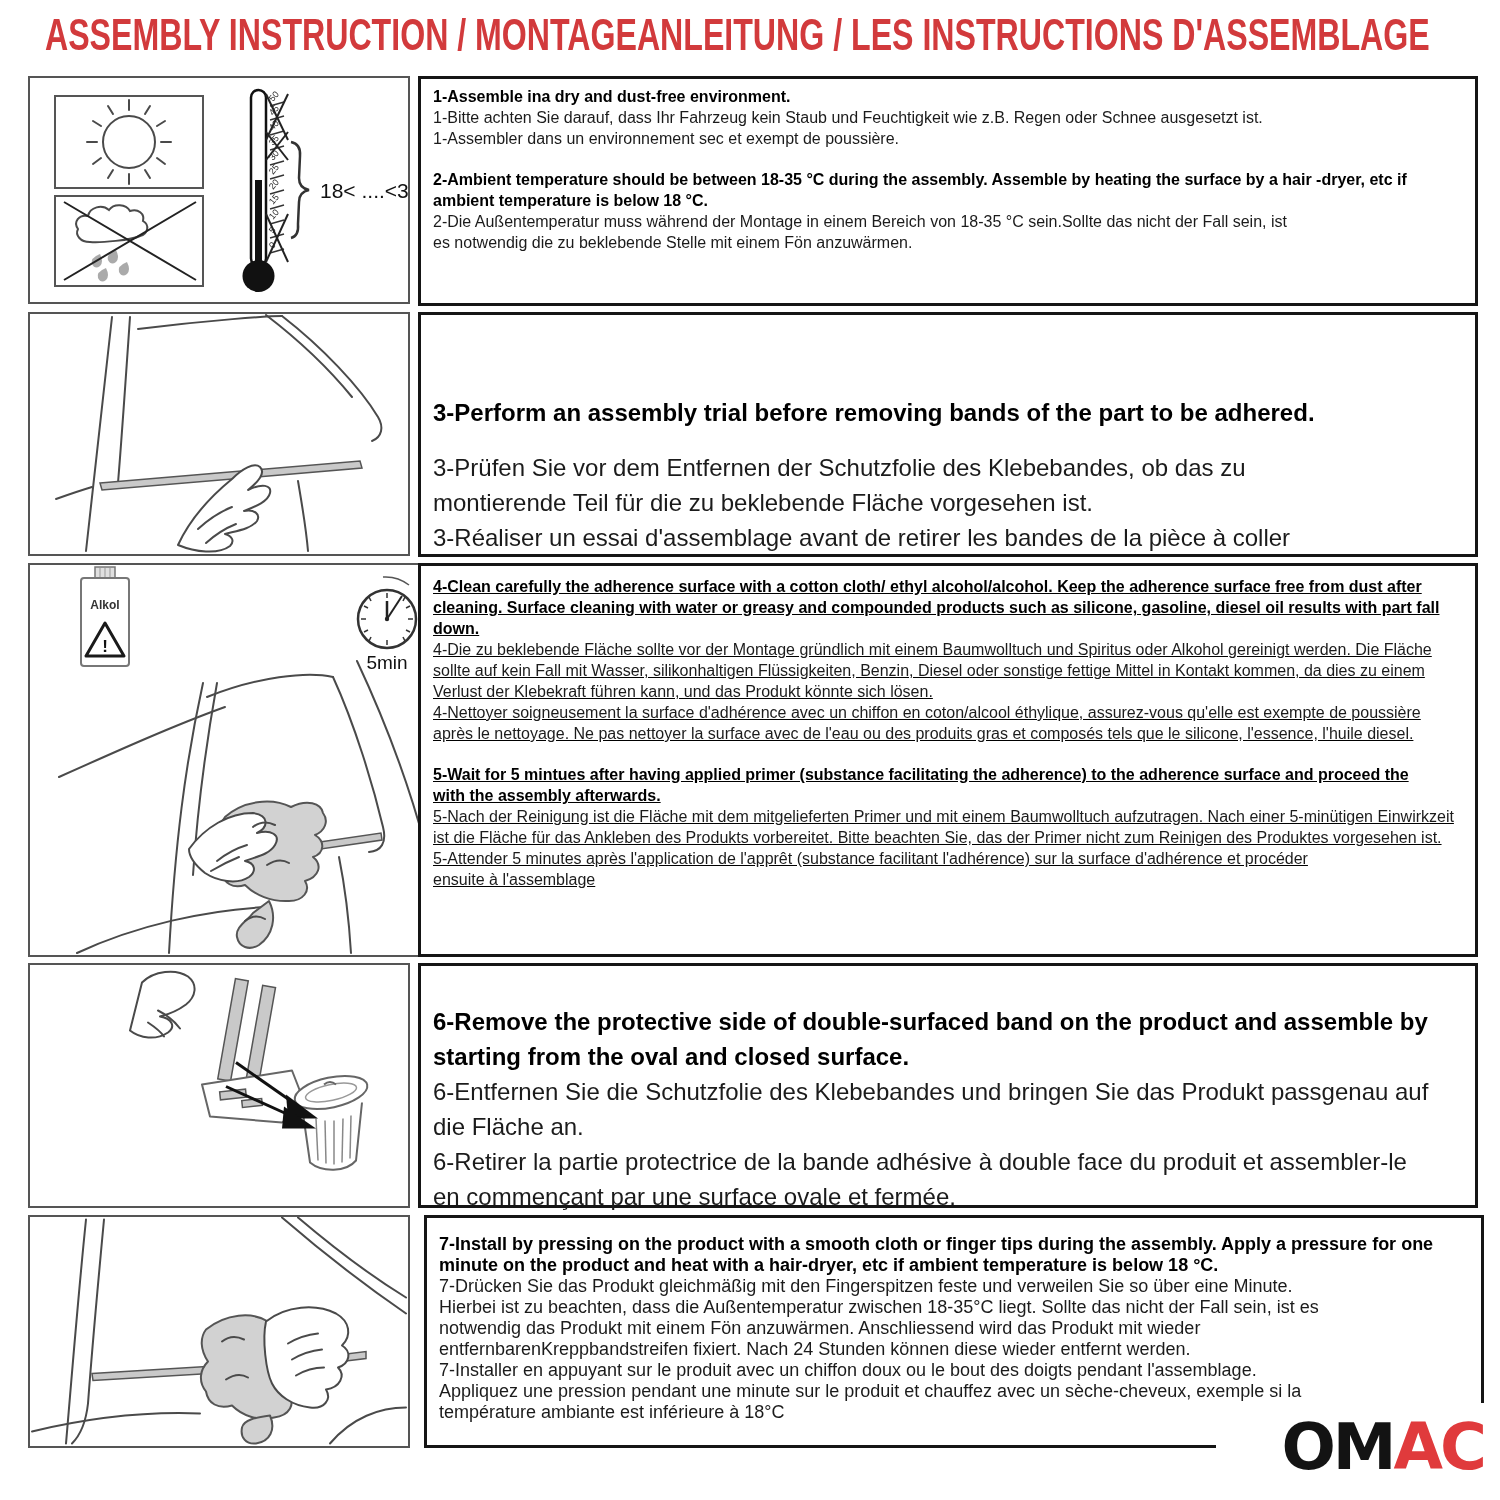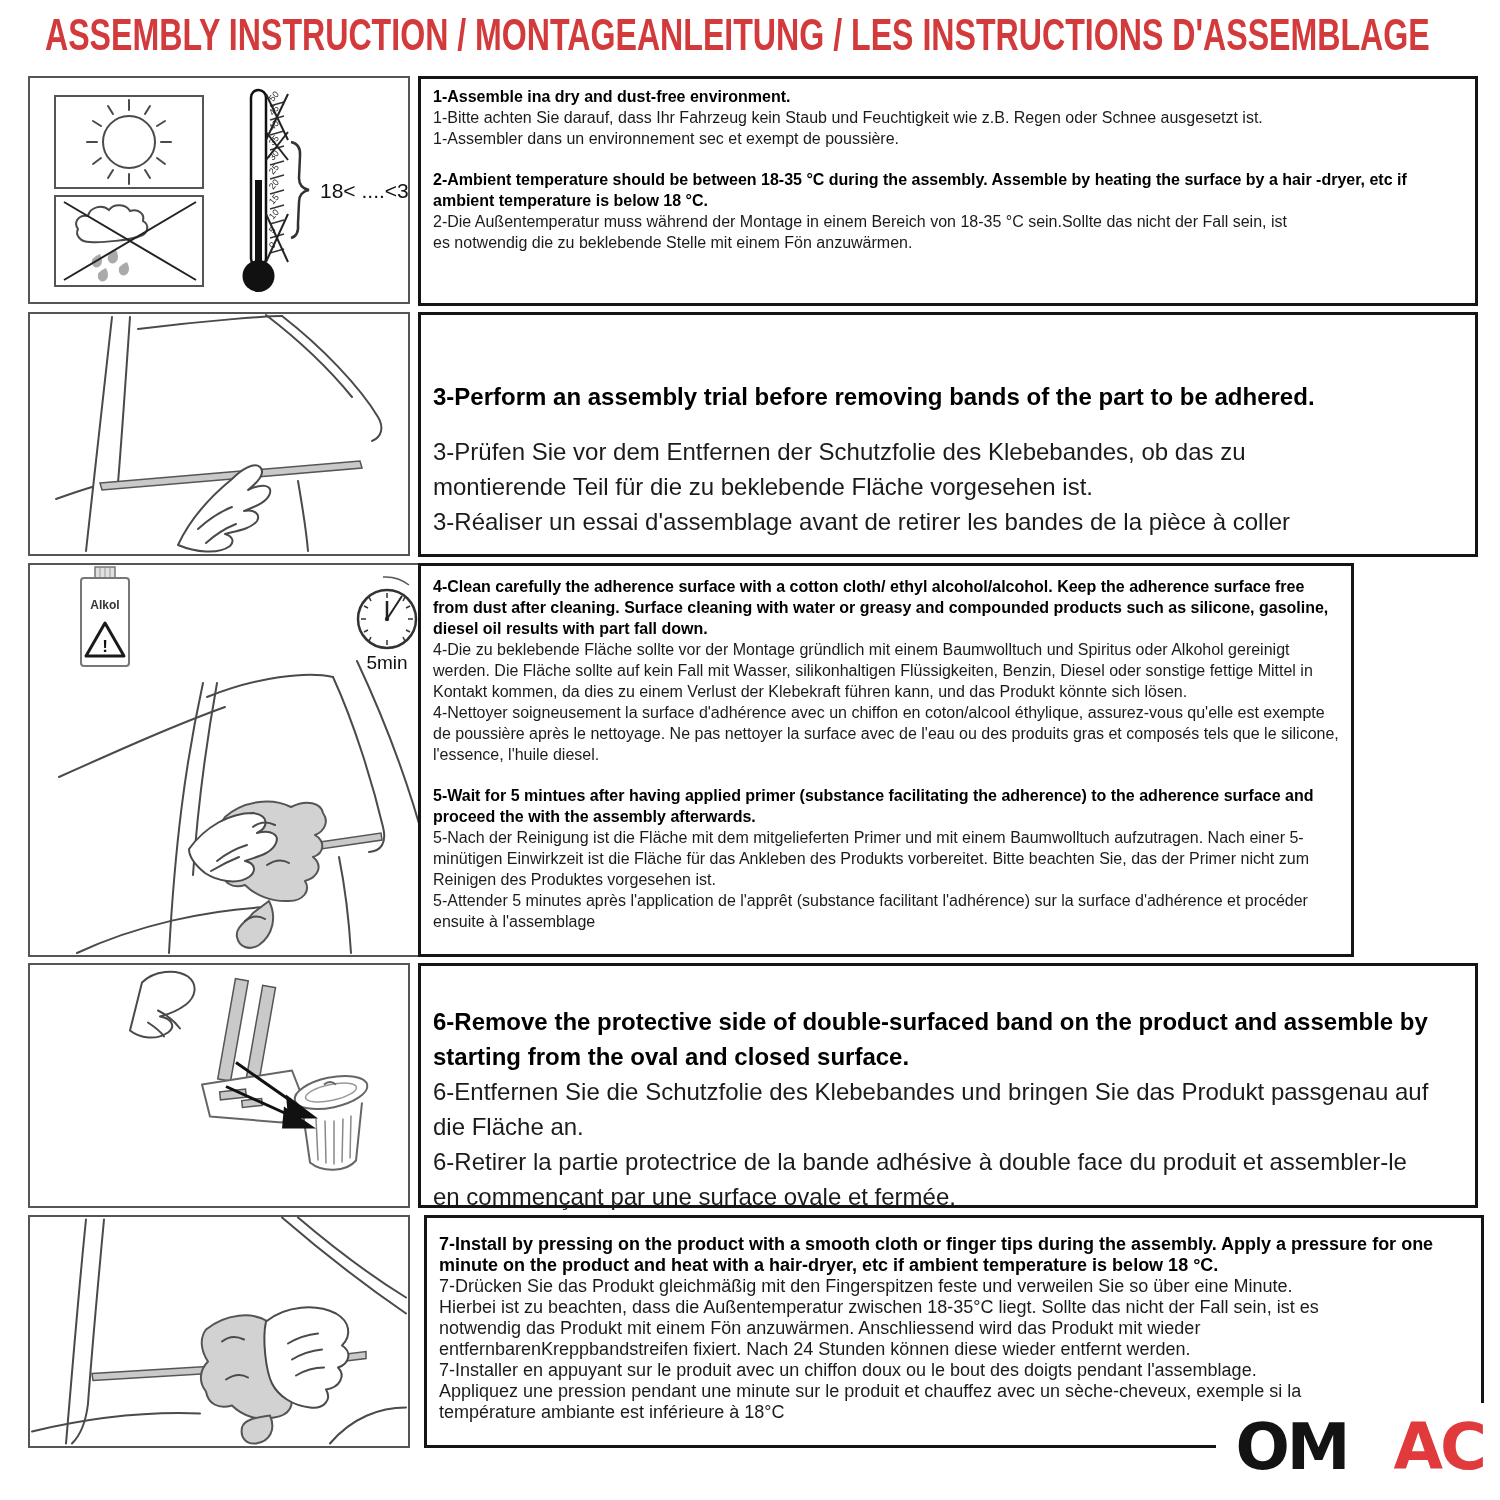--- a/index.html
+++ b/index.html
@@ -17,32 +17,32 @@
   .n{font-weight:400;color:#1b1b1b;}
   .sm p{font-size:16px;line-height:21px;}
   .lg p{font-size:24px;line-height:35px;}
   .md p{font-size:18px;line-height:21px;}
   .gap{margin-top:20px!important;}
   .mw990{max-width:990px;} .mw870{max-width:870px;} .mw920{max-width:920px;}
   .mw850{max-width:850px;margin-top:20px;} .mw985{max-width:985px;} .mw1000{max-width:1000px;}
   .mw900{max-width:900px;}
   #r1t{left:418px;top:76px;width:1060px;height:230px;padding-top:7px;}
   #r1f{left:28px;top:76px;width:382px;height:228px;}
-  #r2t{left:418px;top:312px;width:1060px;height:245px;padding-top:64px;}
+  #r2t{left:418px;top:312px;width:1060px;height:245px;padding-top:80px;}
   #r2f{left:28px;top:312px;width:382px;height:244px;}
-  #r3t{left:418px;top:563px;width:936px;height:394px;padding-top:10px;}
+  #r3t{left:418px;top:563px;width:1060px;height:394px;padding-top:10px;text-decoration:underline;}
   #r3f{left:28px;top:563px;width:436px;height:394px;}
   #r4t{left:418px;top:963px;width:1060px;height:245px;padding-top:38px;}
   #r4f{left:28px;top:963px;width:382px;height:245px;}
   #r5t{left:418px;top:1215px;width:1060px;height:233px;padding-top:16px;margin-left:6px;}
   #r5f{left:28px;top:1215px;width:382px;height:233px;}
   .logo{position:absolute;left:1216px;top:1403px;width:268px;height:88px;background:#fff;
         display:flex;align-items:center;justify-content:flex-end;
         font-family:"DejaVu Sans",sans-serif;font-weight:700;font-size:64px;
-        letter-spacing:-3px;line-height:1;gap:46px;}
+        letter-spacing:-3px;line-height:1;}
   .logo .blk{color:#131313;} .logo .red{color:#e03a3c;}
   .sketch{stroke:#4a4a4a;stroke-width:2;fill:none;stroke-linecap:round;}
   .hand{fill:#ffffff;stroke:#4a4a4a;stroke-width:2;stroke-linejoin:round;}
   .cloth{fill:#d2d2d2;stroke:#555;stroke-width:2;stroke-linejoin:round;}
   .strip{fill:#c9c9c9;stroke:#555;stroke-width:1.5;}
   .tick{stroke:#333;stroke-width:1.5;}
   .xmark{stroke:#222;stroke-width:2;}
   .thnum{font-size:9px;fill:#222;font-family:"Liberation Sans",sans-serif;}
 </style>
 </head>

